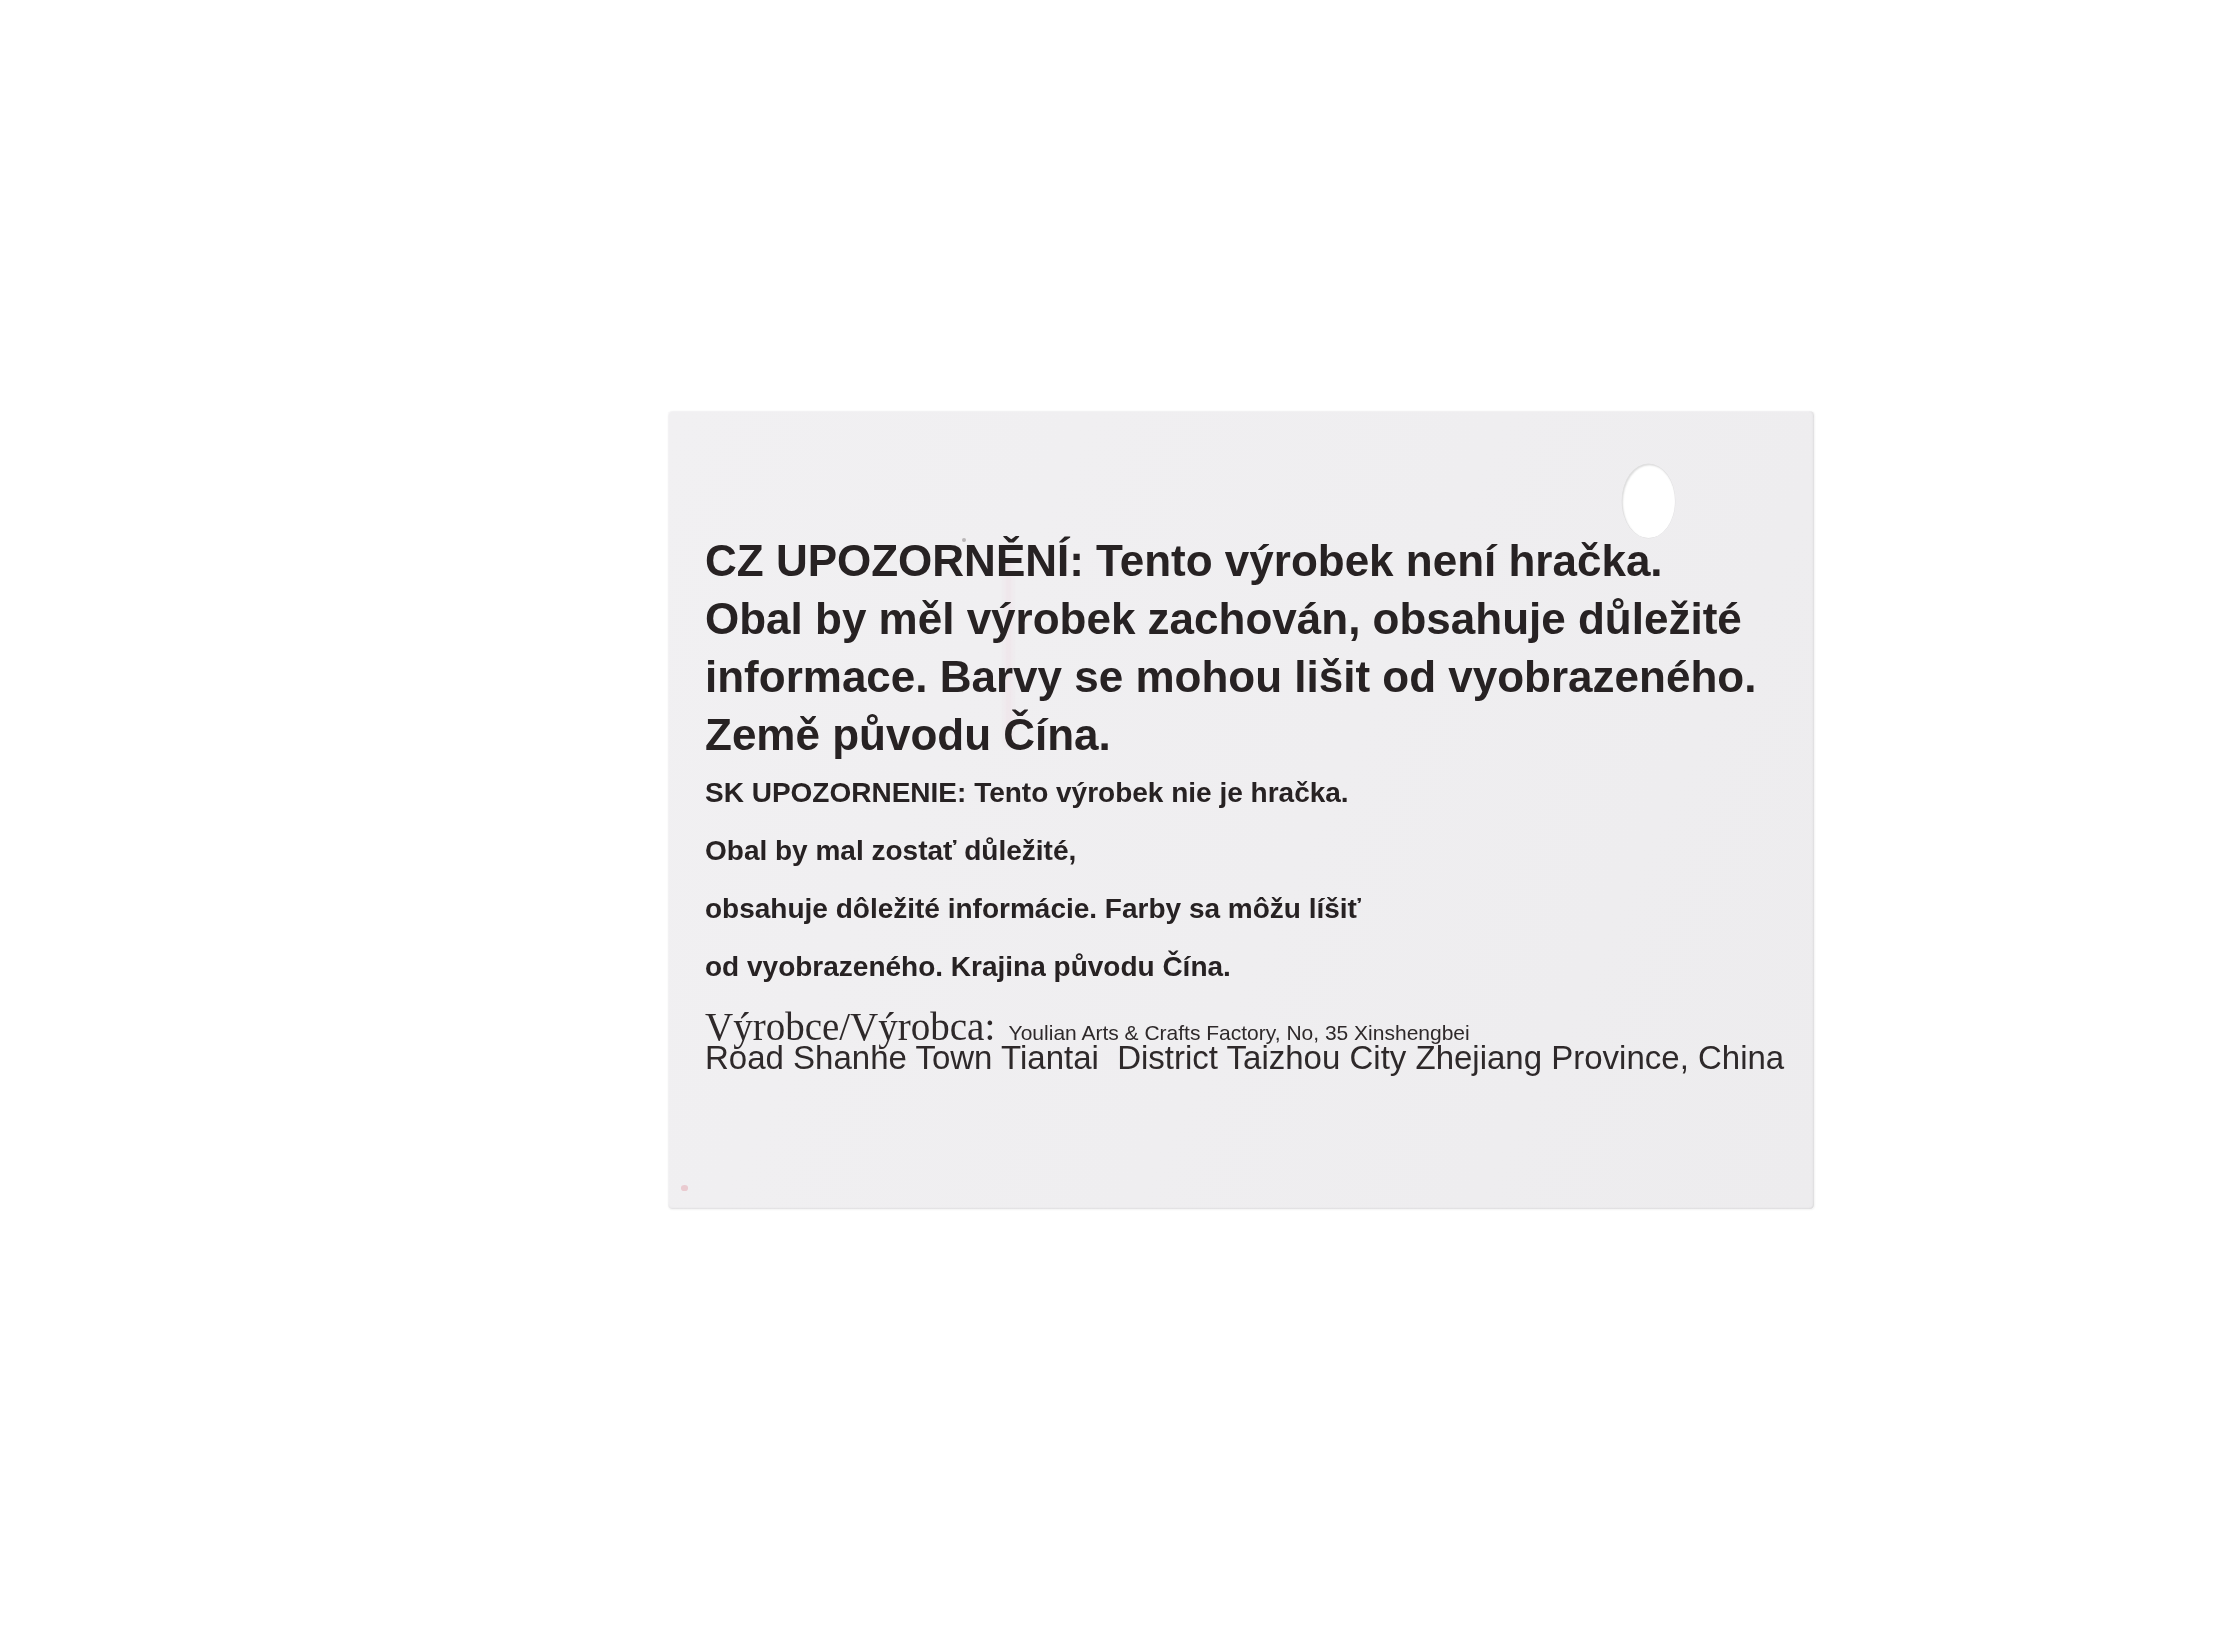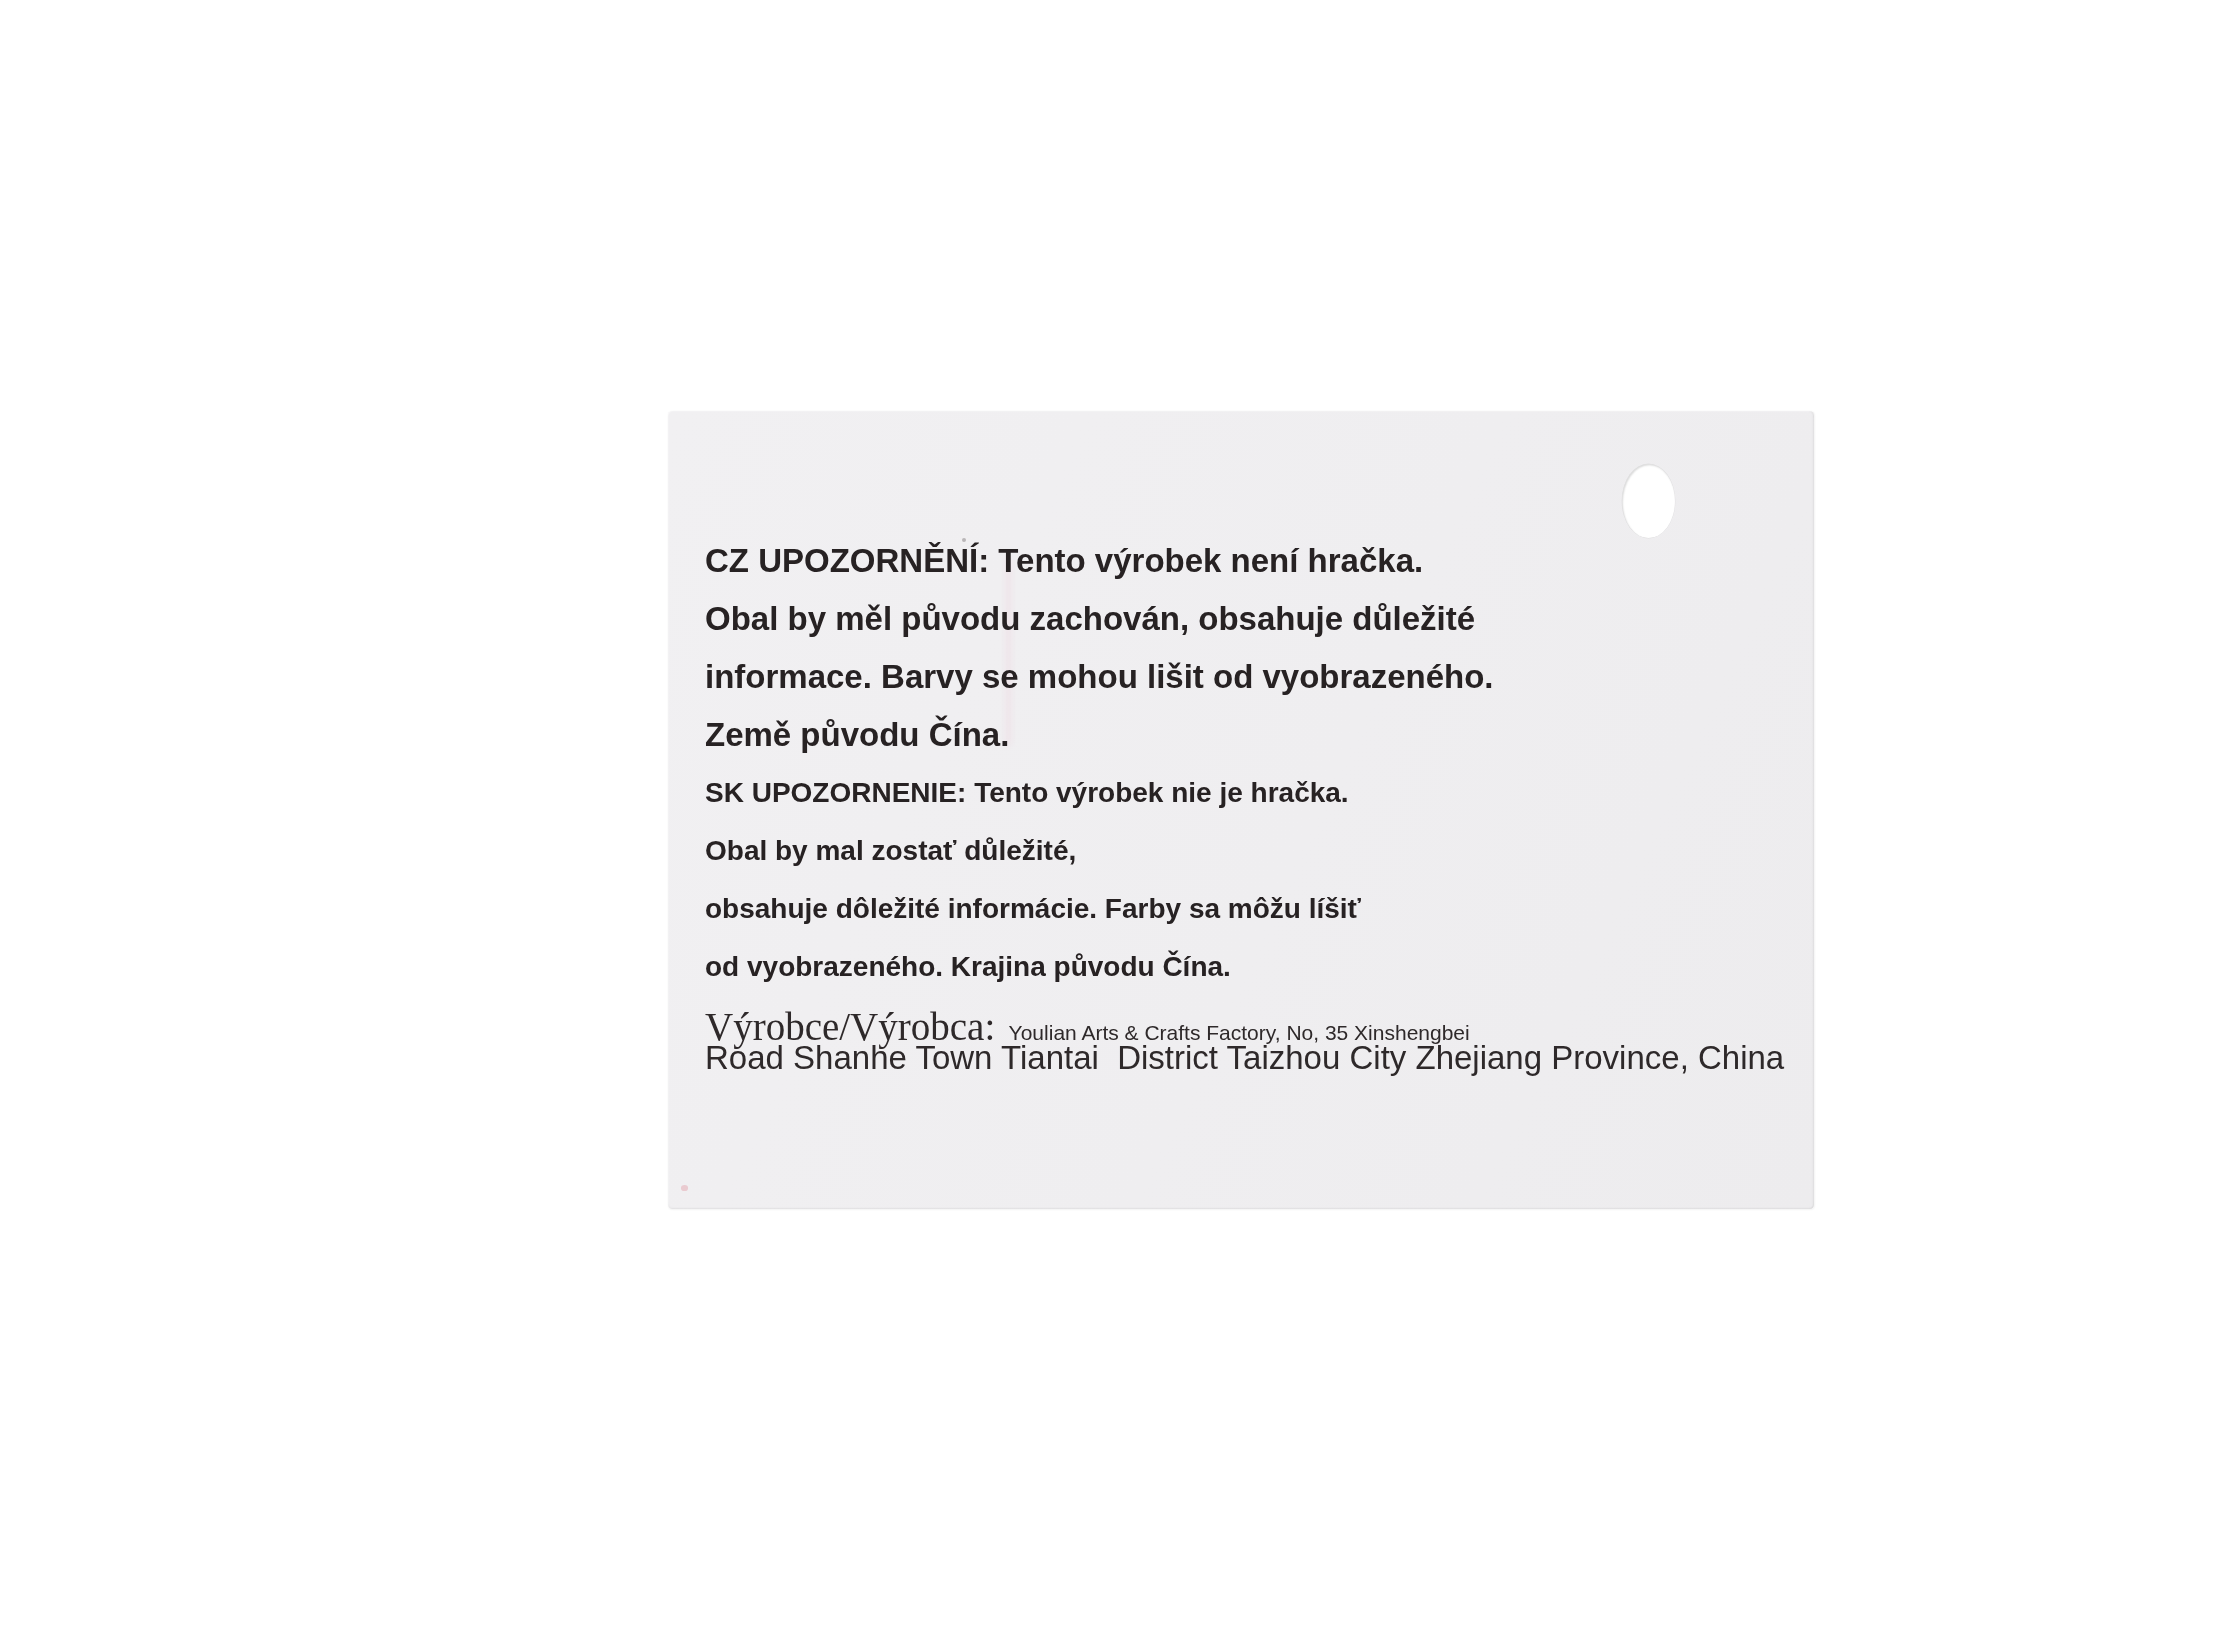--- a/index.html
+++ b/index.html
@@ -50,21 +50,21 @@
     width: 1087px;
     color: #272223;
   }
   .line {
     white-space: nowrap;
     font-weight: 700;
     line-height: 58px;
     height: 58px;
     letter-spacing: 0;
   }
-  .line.cz { font-size: 33px; }
+  .line.cz { font-size: 44px; }
   .line.sk { font-size: 28px; }
   .manu-line1 {
     position: absolute;
     left: 37px;
     top: 593px;
     white-space: nowrap;
     color: #2e292a;
   }
   .manu-label {
     font-family: "Liberation Serif", serif;
@@ -125,21 +125,21 @@
 <div class="stage">
   <div class="card">
 
     <div class="hole"></div>
     <div class="smudge-pink"></div>
     <div class="speck-dark"></div>
     <div class="speck-pink"></div>
 
     <div class="text-block">
       <div class="line cz">CZ UPOZORNĚNÍ: Tento výrobek není hračka.</div>
-      <div class="line cz">Obal by měl původu zachován, obsahuje důležité</div>
+      <div class="line cz">Obal by měl výrobek zachován, obsahuje důležité</div>
       <div class="line cz">informace. Barvy se mohou lišit od vyobrazeného.</div>
       <div class="line cz">Země původu Čína.</div>
       <div class="line sk">SK UPOZORNENIE: Tento výrobek nie je hračka.</div>
       <div class="line sk">Obal by mal zostať důležité,</div>
       <div class="line sk">obsahuje dôležité informácie. Farby sa môžu líšiť</div>
       <div class="line sk">od vyobrazeného. Krajina původu Čína.</div>
     </div>
 
     <div class="manu-line1">
       <span class="manu-label">Výrobce/Výrobca:</span><span class="manu-addr">Youlian Arts &amp; Crafts Factory, No, 35 Xinshengbei</span>

